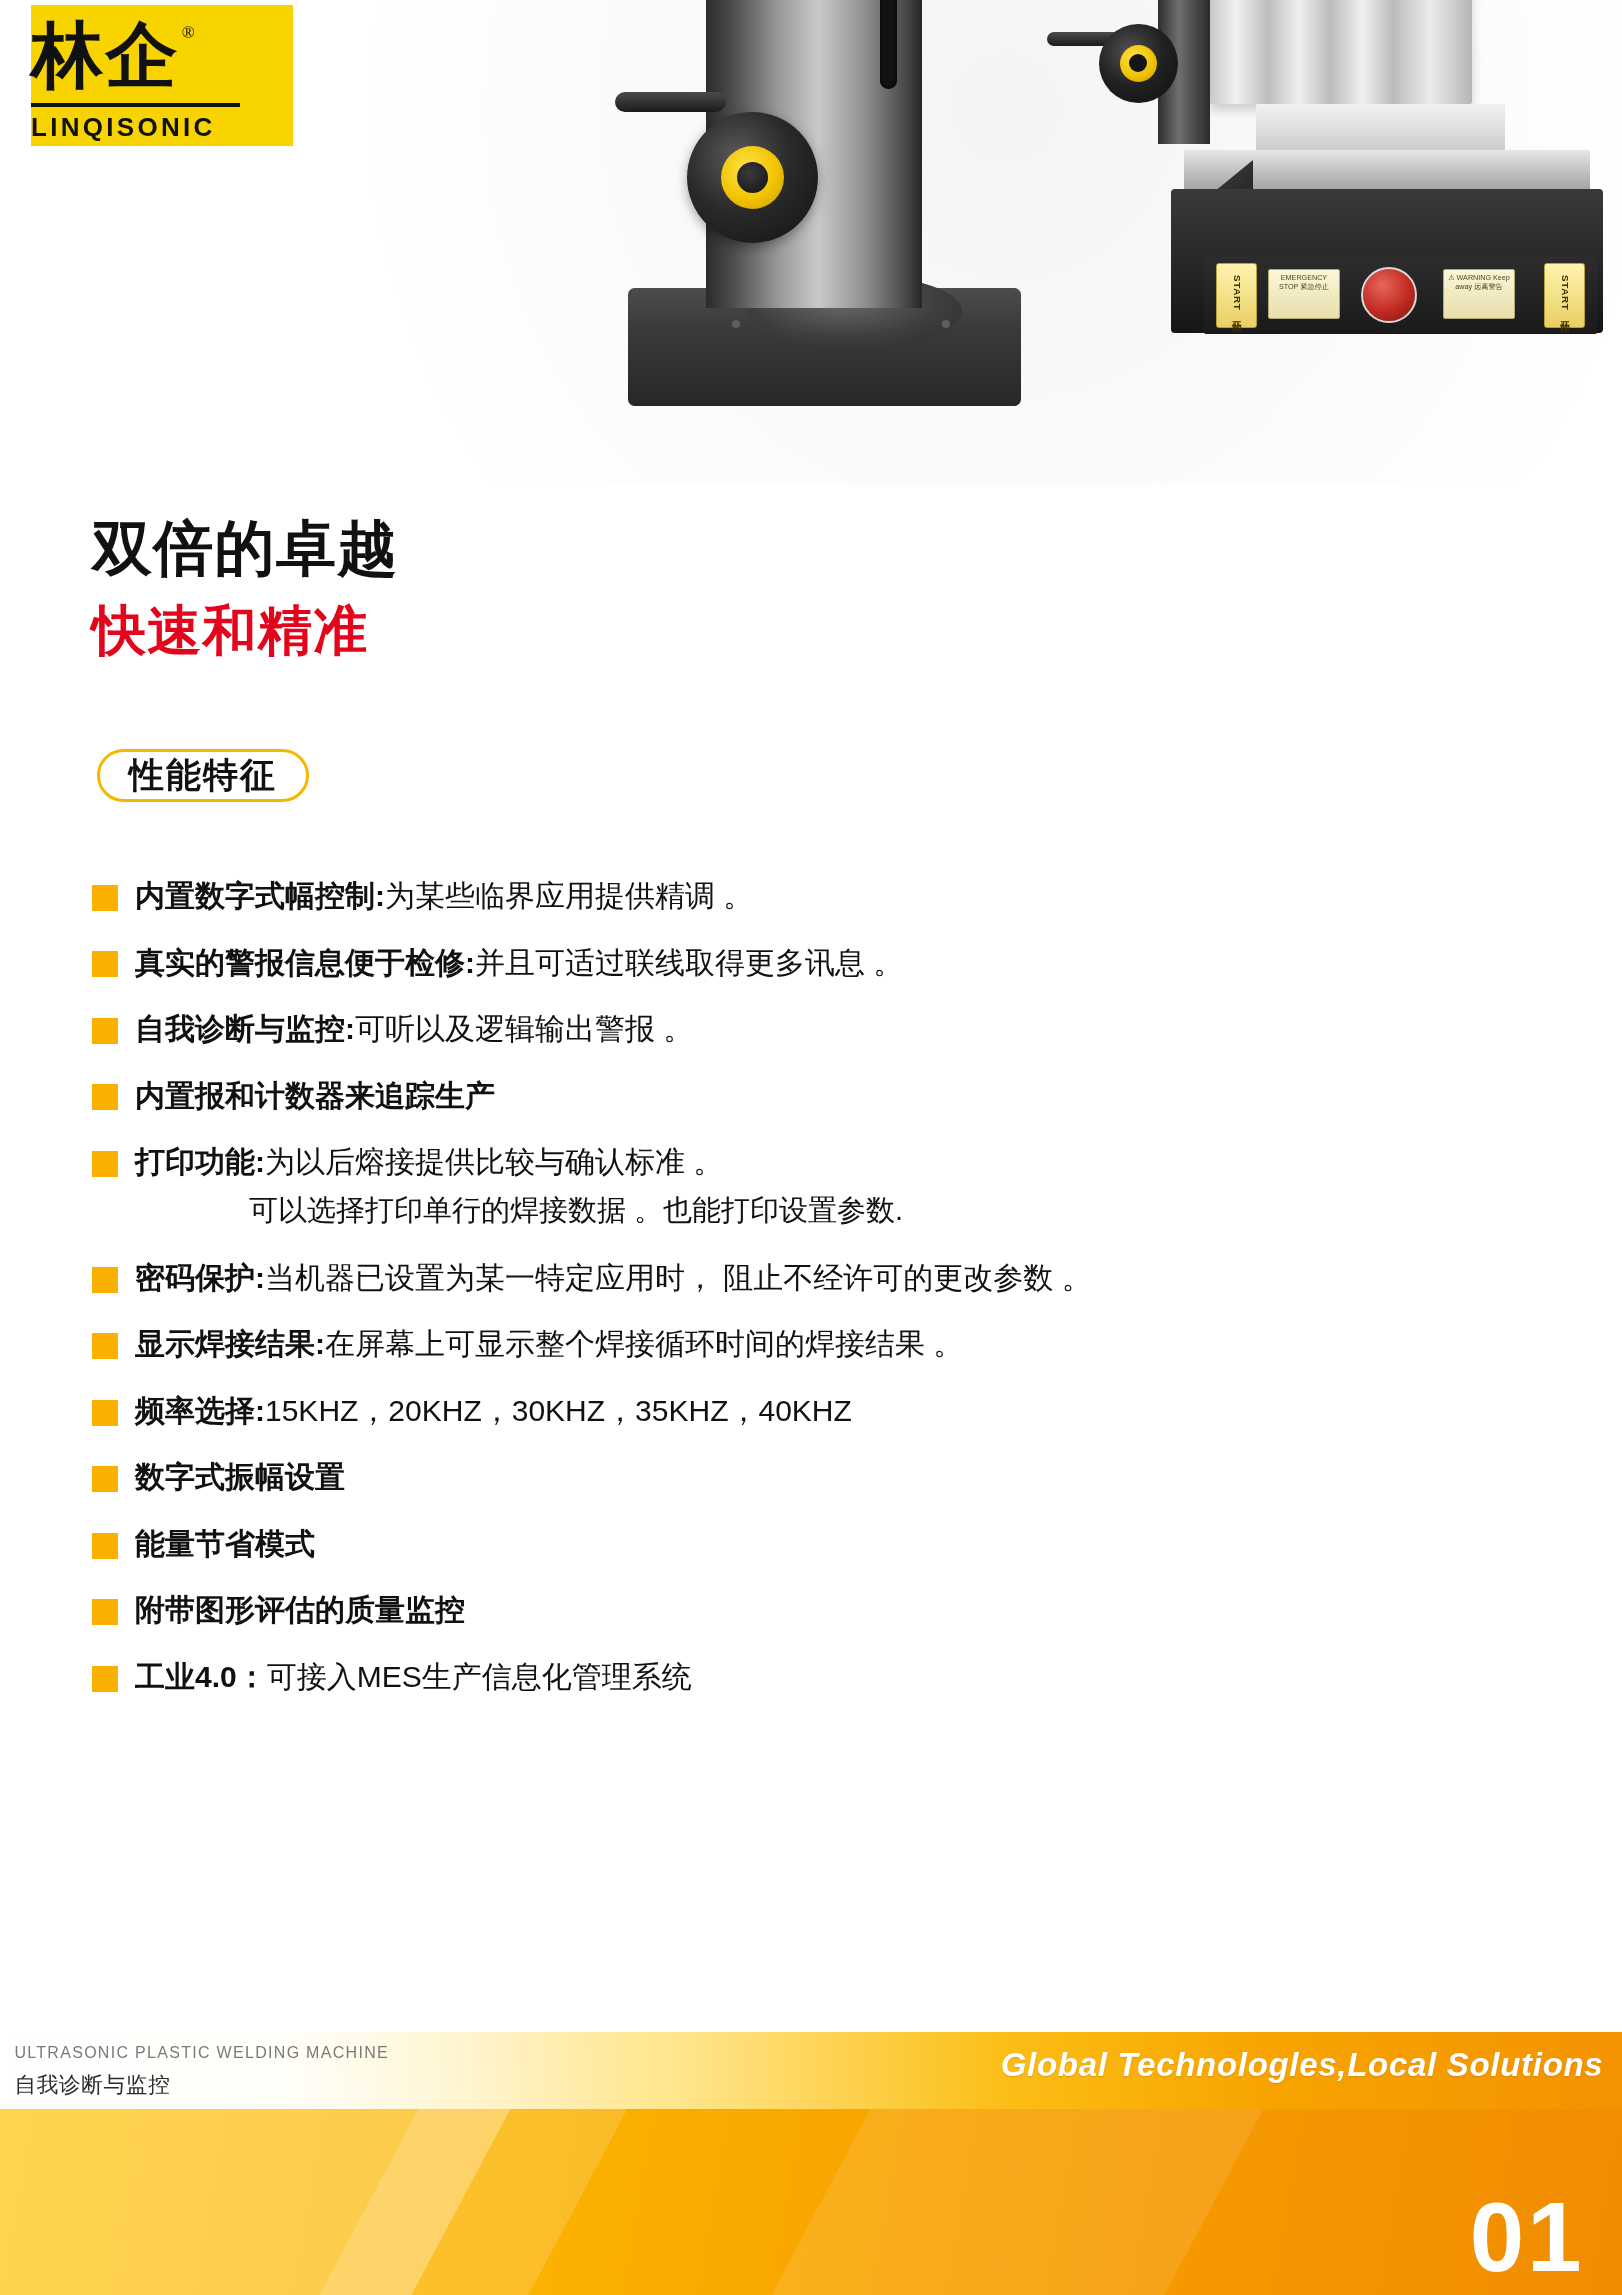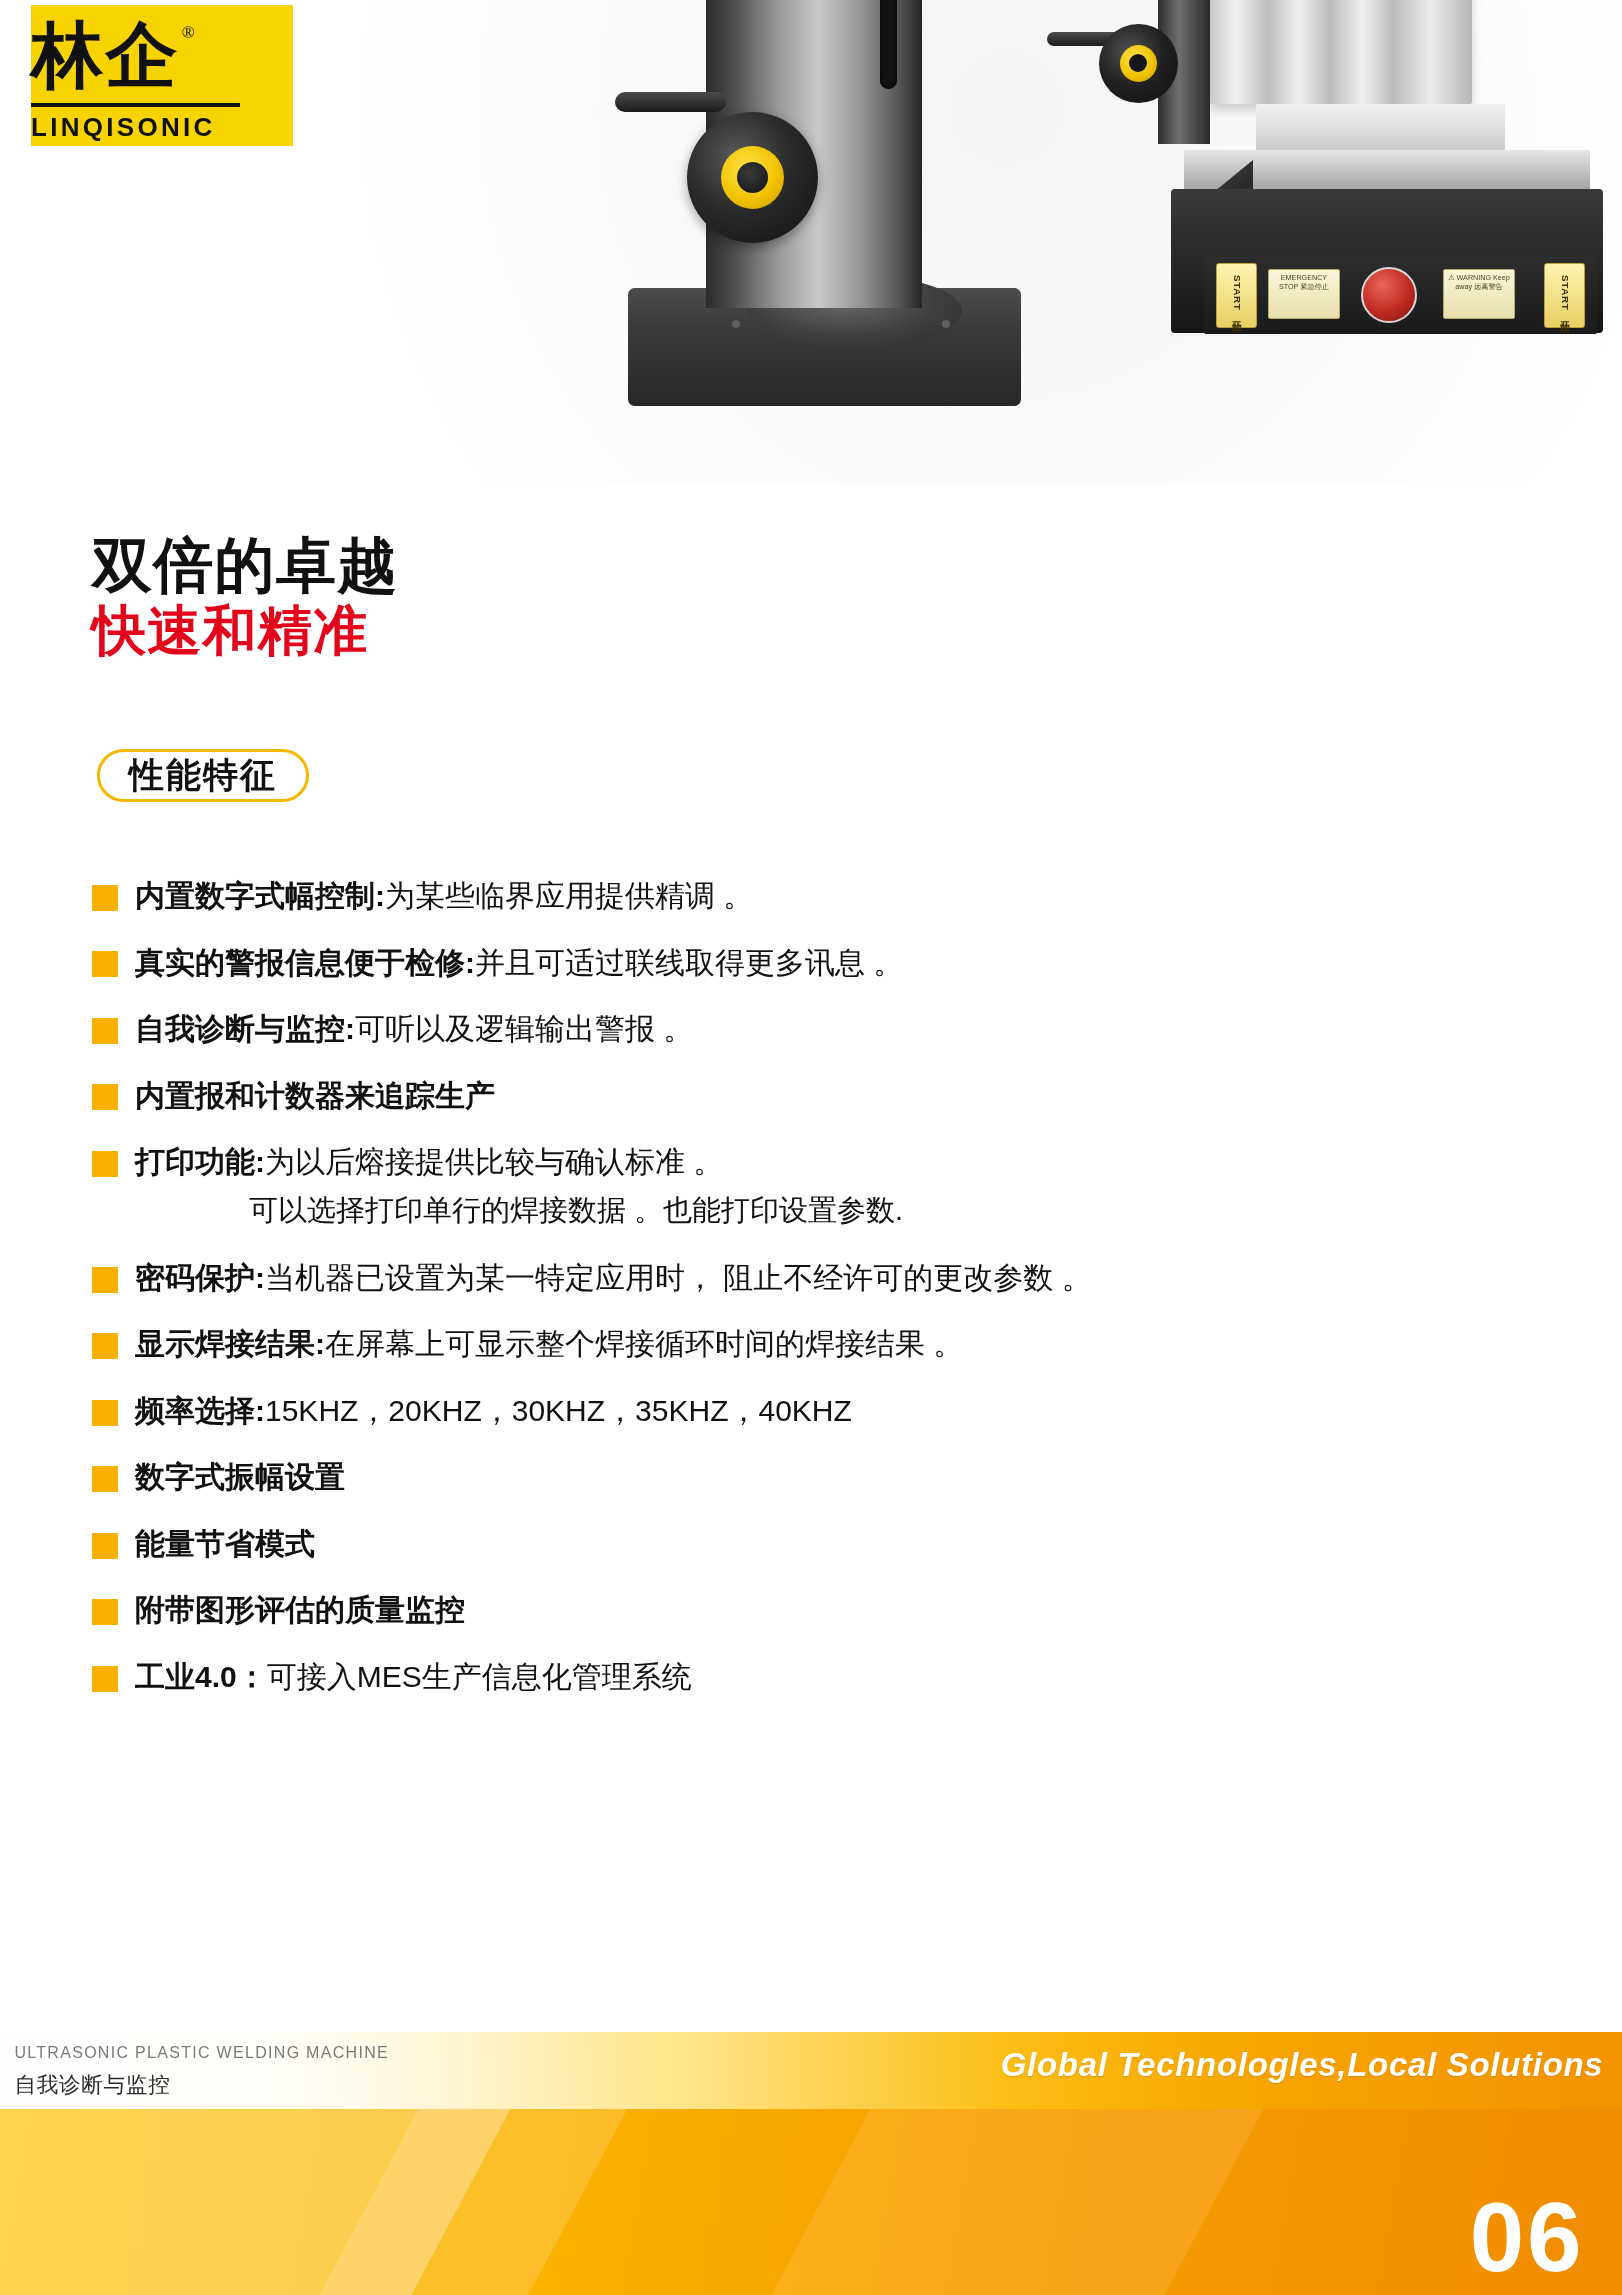--- a/index.html
+++ b/index.html
@@ -281,21 +281,21 @@
     font-size: 26px;
     font-weight: bold;
     letter-spacing: 3.3px;
     color: #111;
     line-height: 1;
   }
 
   
   .h-title {
     position: absolute;
-    left: 92px; top: 534px;
+    left: 92px; top: 517px;
     font-size: 60px;
     font-weight: bold;
     color: #111;
     letter-spacing: 1.3px;
     line-height: 1.05;
   }
   .h-sub {
     position: absolute;
     left: 92px; top: 602px;
     font-size: 54px;
@@ -580,18 +580,18 @@
     <div class="footer-bar"></div>
     <div class="footer-left">
       <div class="f-en">ULTRASONIC PLASTIC WELDING MACHINE</div>
       <div class="f-cn">自我诊断与监控</div>
     </div>
     <div class="f-slogan">Global Technologles,Local Solutions</div>
     <div class="footer-body">
       <div class="sheen s1"></div>
       <div class="sheen s2"></div>
       <div class="sheen s3"></div>
-      <div class="page-num">06</div>
+      <div class="page-num">01</div>
     </div>
   </div>
 
 </div>
 
 
 </body></html>

